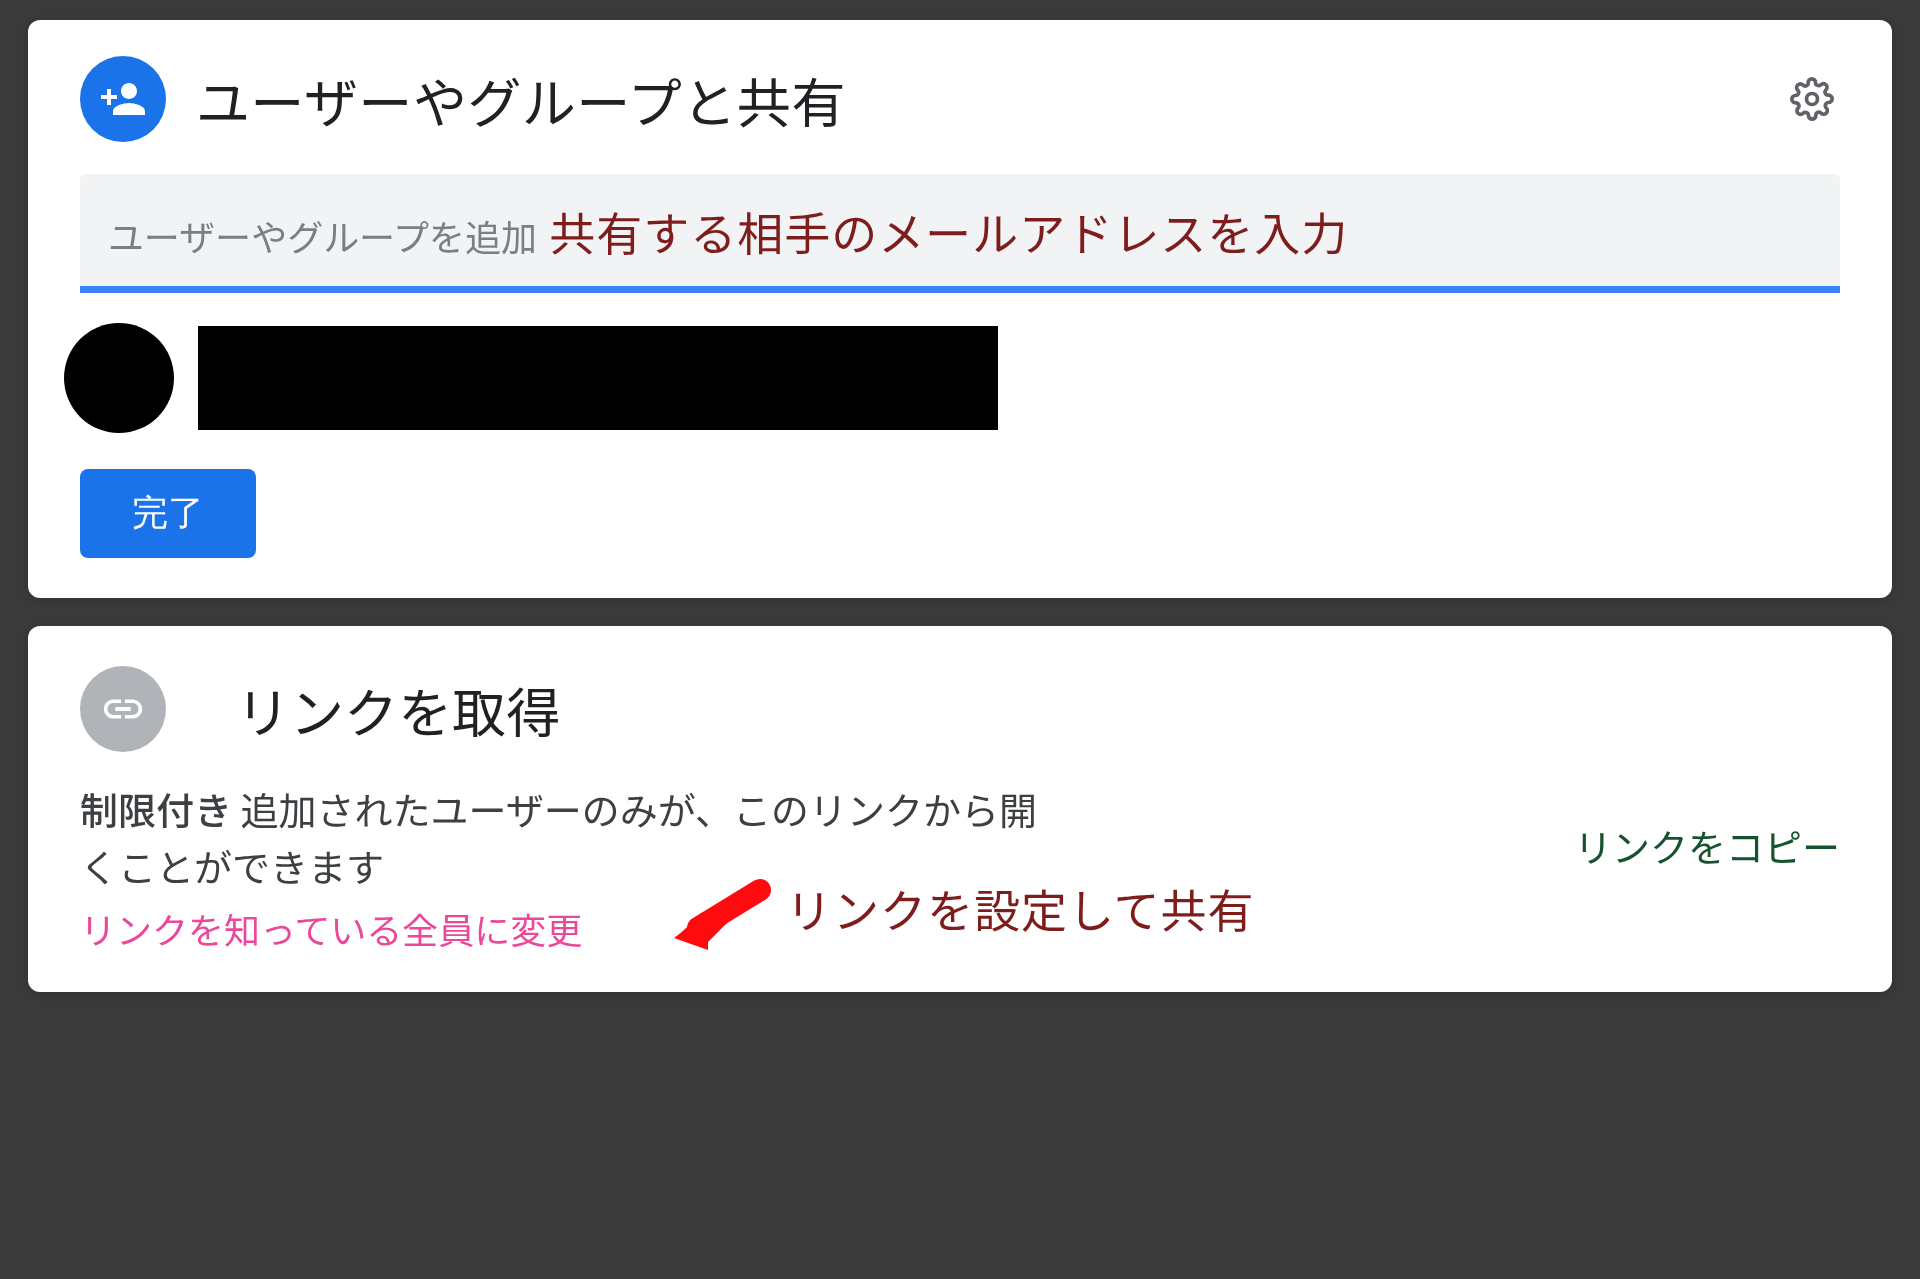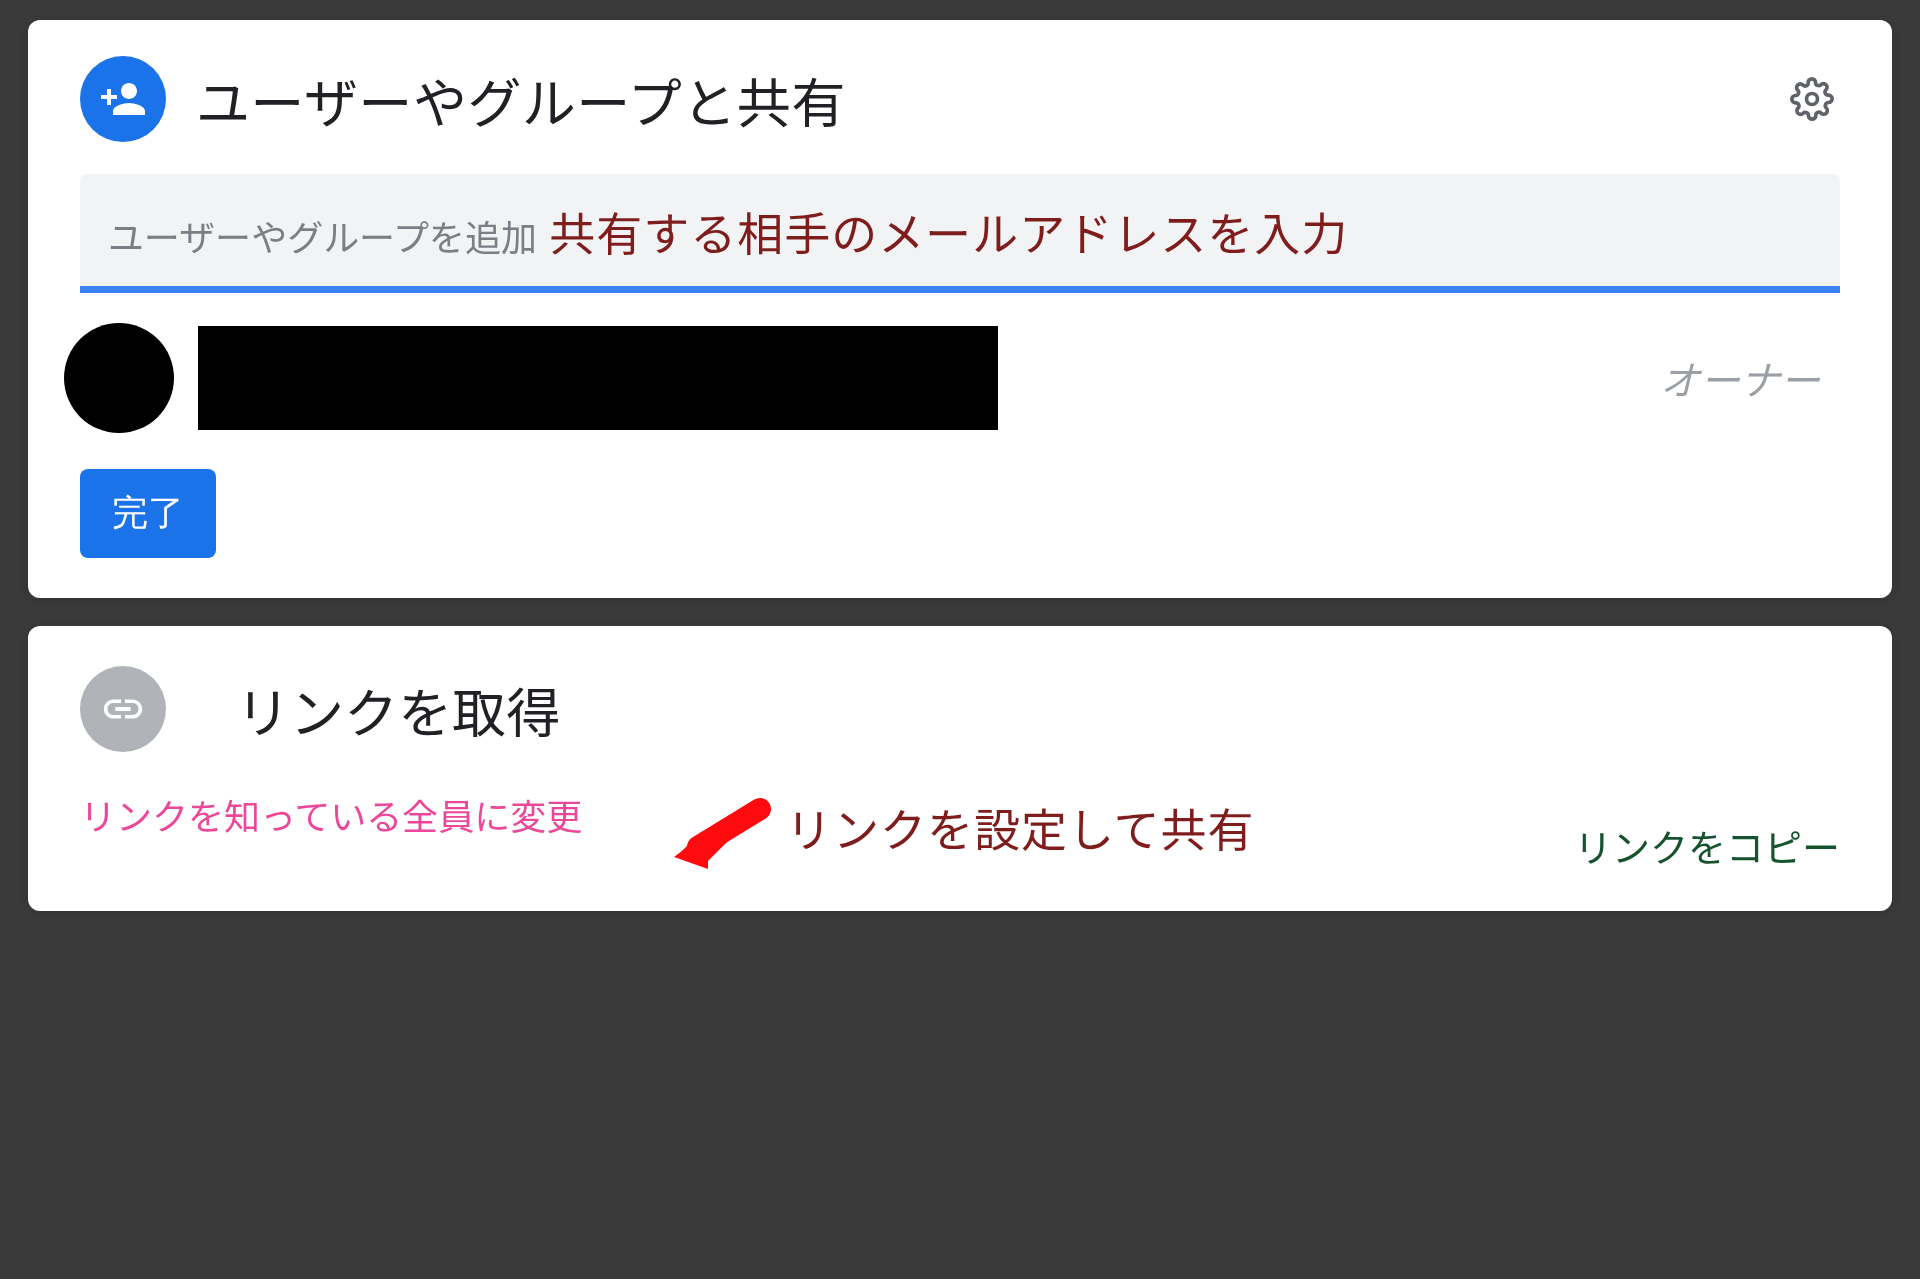--- a/index.html
+++ b/index.html
@@ -133,21 +133,21 @@
     }
     .feedback-link .brand {
       font-weight: 600;
     }
     .done-button {
       background: #1a73e8;
       color: #ffffff;
       font-size: 36px;
       border: none;
       border-radius: 8px;
-      padding: 20px 32px;
+      padding: 20px 52px;
       cursor: pointer;
       font-family: Liberation Serif, serif;
     }
 
     
     .link-card {
       padding: 40px 52px 38px 52px;
       position: relative;
     }
     .link-header-left {
@@ -243,40 +243,42 @@
   <div class="input-row">
     <span class="input-placeholder">ユーザーやグループを追加</span>
     <span class="annotation-red">共有する相手のメールアドレスを入力</span>
   </div>
 
   <div class="user-row">
     <div class="user-left">
       <span class="avatar"></span>
       <span class="redacted-block"></span>
     </div>
-    <span class="owner-role">オーナー</span>
   </div>
 
   <div class="share-footer">
     <button class="done-button">完了</button>
   </div>
 </div>
 
 <div class="card link-card">
   <div class="link-header-left">
     <span class="circle-icon gray">
       <svg width="46" height="46" viewBox="0 0 24 24" fill="#ffffff">
         <path d="M3.9 12c0-1.71 1.39-3.1 3.1-3.1h4V7H7c-2.76 0-5 2.24-5 5s2.24 5 5 5h4v-1.9H7c-1.71 0-3.1-1.39-3.1-3.1zM8 13h8v-2H8v2zm9-6h-4v1.9h4c1.71 0 3.1 1.39 3.1 3.1s-1.39 3.1-3.1 3.1h-4V17h4c2.76 0 5-2.24 5-5s-2.24-5-5-5z"></path>
       </svg>
     </span>
     <h2 class="link-title">リンクを取得</h2>
   </div>
 
   <div class="link-body">
     <div class="link-desc-wrap">
+      <div class="restricted-text">
+        <span class="label">制限付き</span><span> 追加されたユーザーのみが、このリンクから開くことができます</span>
+      </div>
       <a class="change-link">リンクを知っている全員に変更</a>
     </div>
 
     <a class="copy-link">リンクをコピー</a>
 
     <div class="annotation-overlay">
       <svg class="arrow-svg" viewBox="0 0 100 80">
         <path d="M 92 12 L 20 56 L 34 34 L 12 56 L 40 64 Z" fill="#ff0a0f"></path>
         <path d="M 92 12 L 30 50" stroke="#ff0a0f" stroke-width="22" stroke-linecap="round"></path>
         <polygon points="6,60 40,34 40,72" fill="#ff0a0f"></polygon>

